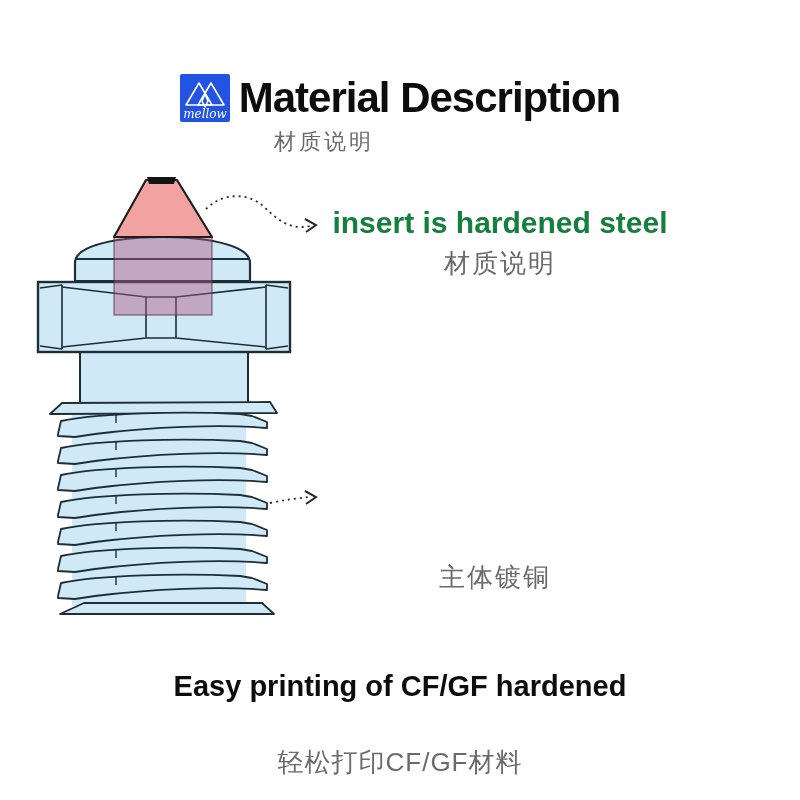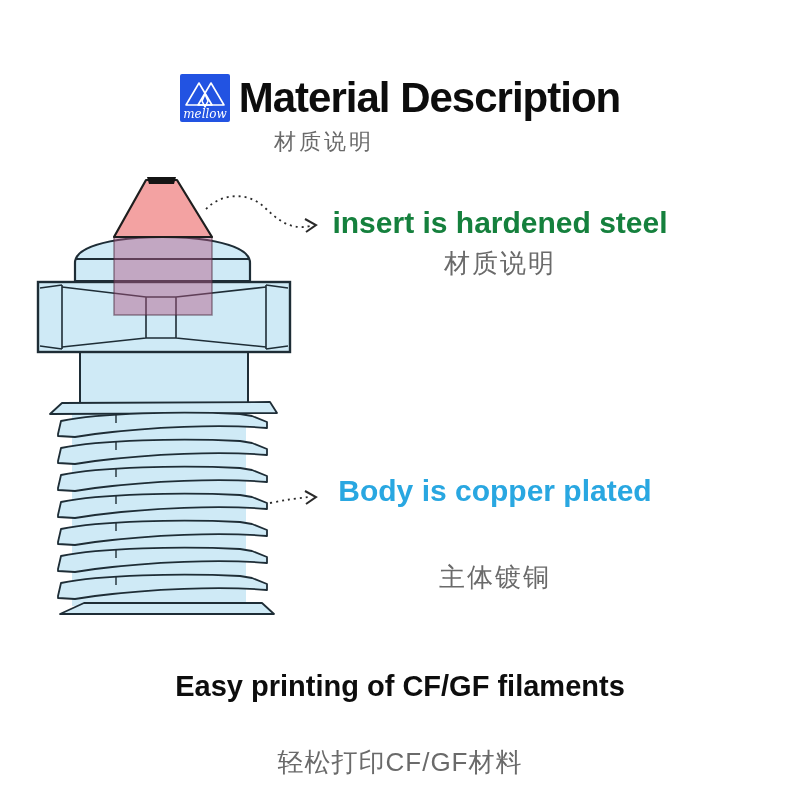--- a/index.html
+++ b/index.html
@@ -109,19 +109,18 @@
       </g>
       <text x="25" y="44" text-anchor="middle" fill="#ffffff" font-family="DejaVu Serif, serif" font-style="italic" font-size="12">mellow</text>
     </svg>
     <div class="page-title">Material Description</div>
   </div>
   <div class="abs subtitle-cn">材质说明</div>
 
   <div class="abs note-en insert-en">insert is hardened steel</div>
   <div class="abs note-cn insert-cn">材质说明</div>
 
-  <div class="abs note-en body-en">Body is copper plated</div>
   <div class="abs note-cn body-cn">主体镀铜</div>
 
-  <div class="abs footer-en">Easy printing of CF/GF filaments</div>
+  <div class="abs footer-en">Easy printing of CF/GF hardened</div>
   <div class="abs footer-cn">轻松打印CF/GF材料</div>
 
 </div>
 
 </body></html>

